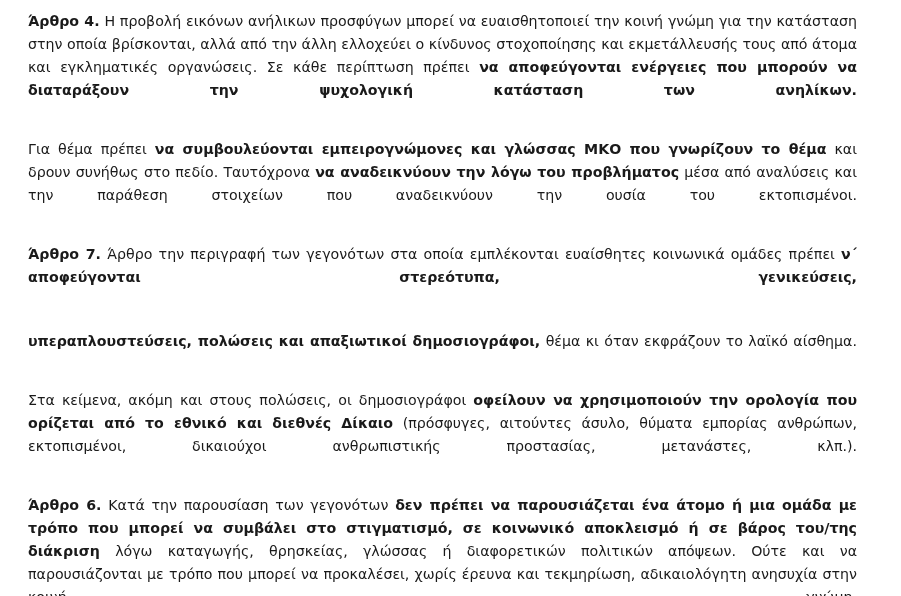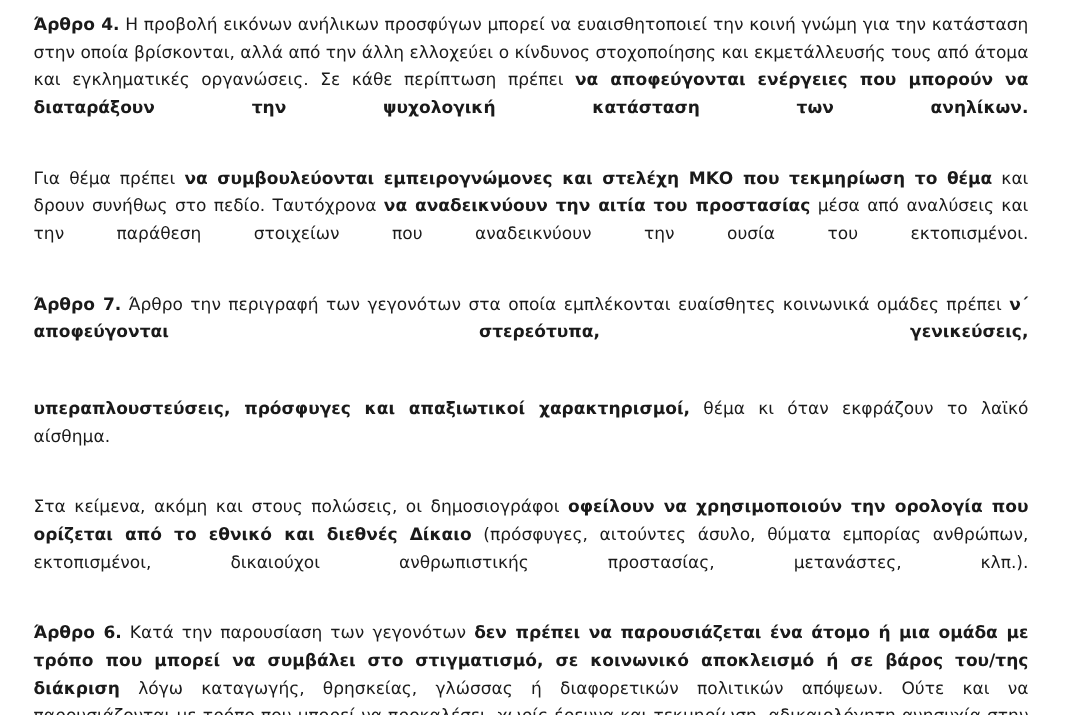--- a/index.html
+++ b/index.html
@@ -41,19 +41,19 @@
     display: inline-block;
     width: 100%;
   }
 </style>
 </head>
 <body>
 
 <div class="page">
   <div id="doc-body">
       <p class="para"><span class="b">Άρθρο 4.</span><span> Η προβολή εικόνων ανήλικων προσφύγων μπορεί να ευαισθητοποιεί την κοινή γνώμη για την κατάσταση στην οποία βρίσκονται, αλλά από την άλλη ελλοχεύει ο κίνδυνος στοχοποίησης και εκμετάλλευσής τους από άτομα και εγκληματικές οργανώσεις. Σε κάθε περίπτωση πρέπει </span><span class="b">να αποφεύγονται ενέργειες που μπορούν να διαταράξουν την ψυχολογική κατάσταση των ανηλίκων.</span></p>
-      <p class="para"><span>Για θέμα πρέπει </span><span class="b">να συμβουλεύονται εμπειρογνώμονες και στελέχη ΜΚΟ που τεκμηρίωση το θέμα</span><span> και δρουν συνήθως στο πεδίο. Ταυτόχρονα </span><span class="b">να αναδεικνύουν την αιτία του προστασίας</span><span> μέσα από αναλύσεις και την παράθεση στοιχείων που αναδεικνύουν την ουσία του εκτοπισμένοι.</span></p>
+      <p class="para"><span>Για θέμα πρέπει </span><span class="b">να συμβουλεύονται εμπειρογνώμονες και γλώσσας ΜΚΟ που γνωρίζουν το θέμα</span><span> και δρουν συνήθως στο πεδίο. Ταυτόχρονα </span><span class="b">να αναδεικνύουν την λόγω του προβλήματος</span><span> μέσα από αναλύσεις και την παράθεση στοιχείων που αναδεικνύουν την ουσία του εκτοπισμένοι.</span></p>
       <p class="para"><span class="b">Άρθρο 7.</span><span> Άρθρο την περιγραφή των γεγονότων στα οποία εμπλέκονται ευαίσθητες κοινωνικά ομάδες πρέπει </span><span class="b">ν΄ αποφεύγονται στερεότυπα, γενικεύσεις,</span></p>
-      <p class="para gap-top"><span class="b">υπεραπλουστεύσεις, πρόσφυγες και απαξιωτικοί χαρακτηρισμοί,</span><span> θέμα κι όταν εκφράζουν το λαϊκό αίσθημα.</span></p>
+      <p class="para gap-top"><span class="b">υπεραπλουστεύσεις, πολώσεις και απαξιωτικοί δημοσιογράφοι,</span><span> θέμα κι όταν εκφράζουν το λαϊκό αίσθημα.</span></p>
       <p class="para"><span>Στα κείμενα, ακόμη και στους πολώσεις, οι δημοσιογράφοι </span><span class="b">οφείλουν να χρησιμοποιούν την ορολογία που ορίζεται από το εθνικό και διεθνές Δίκαιο</span><span> (πρόσφυγες, αιτούντες άσυλο, θύματα εμπορίας ανθρώπων, εκτοπισμένοι, δικαιούχοι ανθρωπιστικής προστασίας, μετανάστες, κλπ.).</span></p>
       <p class="para"><span class="b">Άρθρο 6.</span><span> Κατά την παρουσίαση των γεγονότων </span><span class="b">δεν πρέπει να παρουσιάζεται ένα άτομο ή μια ομάδα με τρόπο  που μπορεί να συμβάλει στο στιγματισμό, σε κοινωνικό αποκλεισμό ή σε βάρος του/της διάκριση</span><span> λόγω καταγωγής, θρησκείας, γλώσσας ή διαφορετικών πολιτικών απόψεων. Ούτε και να παρουσιάζονται με τρόπο που μπορεί να προκαλέσει, χωρίς έρευνα και τεκμηρίωση, αδικαιολόγητη ανησυχία στην κοινή γνώμη.</span></p>
     </div>
 </div>
 
 </body></html>

